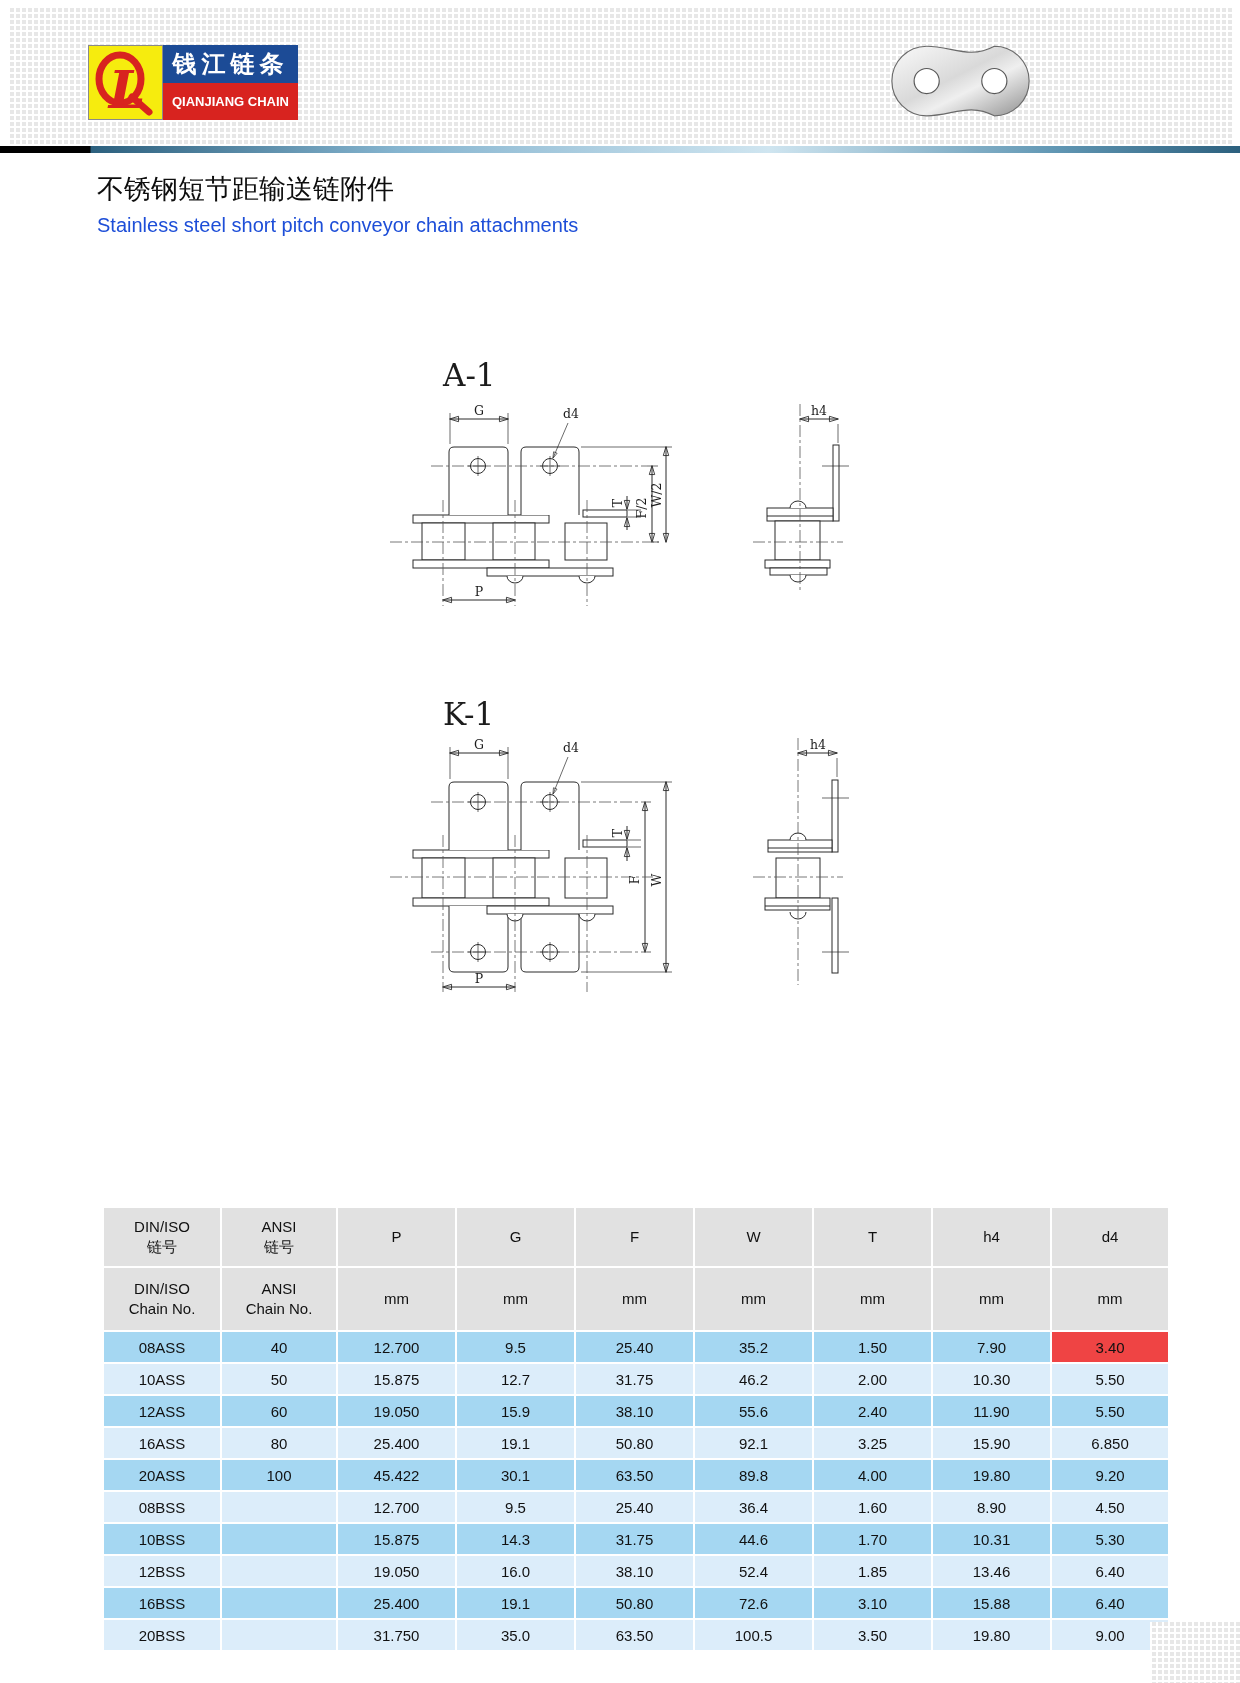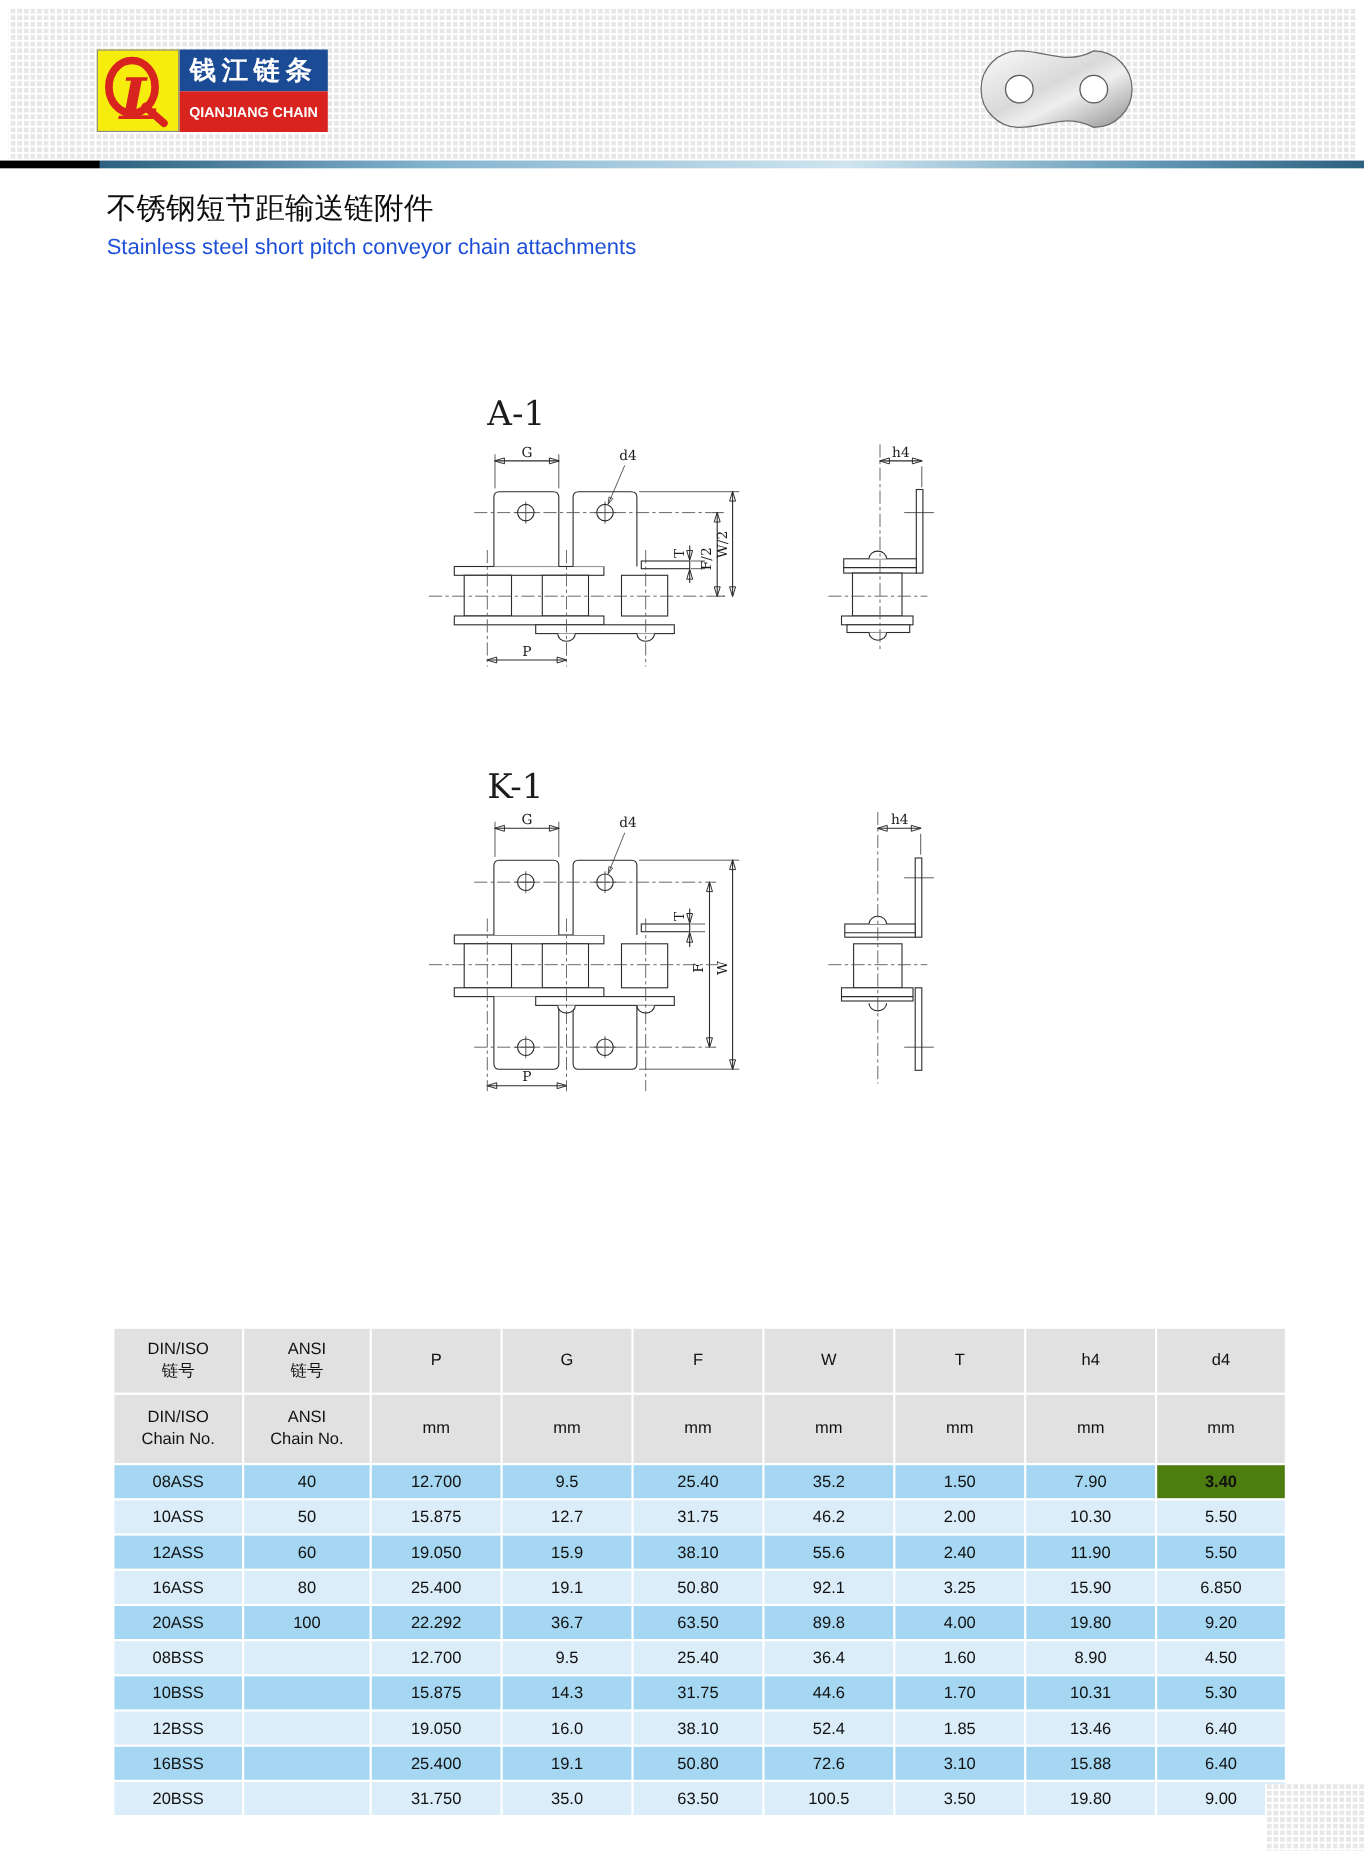--- a/index.html
+++ b/index.html
@@ -332,21 +332,21 @@
     <tbody>
         <tr>
           <td style="background: rgb(165, 215, 242);">08ASS</td>
           <td style="background: rgb(165, 215, 242); margin-left: 47px;">40</td>
           <td style="background: rgb(165, 215, 242);">12.700</td>
           <td style="background: rgb(165, 215, 242);">9.5</td>
           <td style="background: rgb(165, 215, 242);">25.40</td>
           <td style="background: rgb(165, 215, 242);">35.2</td>
           <td style="background: rgb(165, 215, 242);">1.50</td>
           <td style="background: rgb(165, 215, 242);">7.90</td>
-          <td style="background: #4d7c0f; font-weight: bold;">3.40</td>
+          <td style="background: #ef4444;">3.40</td>
         </tr>
         <tr>
           <td style="background: rgb(220, 237, 250);">10ASS</td>
           <td style="background: rgb(220, 237, 250);">50</td>
           <td style="background: rgb(220, 237, 250);">15.875</td>
           <td style="background: rgb(220, 237, 250);">12.7</td>
           <td style="background: rgb(220, 237, 250);">31.75</td>
           <td style="background: rgb(220, 237, 250);">46.2</td>
           <td style="background: rgb(220, 237, 250);">2.00</td>
           <td style="background: rgb(220, 237, 250);">10.30</td>
@@ -370,22 +370,22 @@
           <td style="background: rgb(220, 237, 250);">19.1</td>
           <td style="background: rgb(220, 237, 250);">50.80</td>
           <td style="background: rgb(220, 237, 250);">92.1</td>
           <td style="background: rgb(220, 237, 250);">3.25</td>
           <td style="background: rgb(220, 237, 250);">15.90</td>
           <td style="background: rgb(220, 237, 250);">6.850</td>
         </tr>
         <tr>
           <td style="background: rgb(165, 215, 242);">20ASS</td>
           <td style="background: rgb(165, 215, 242);">100</td>
-          <td style="background: rgb(165, 215, 242);">22.292</td>
-          <td style="background: rgb(165, 215, 242);">36.7</td>
+          <td style="background: rgb(165, 215, 242);">45.422</td>
+          <td style="background: rgb(165, 215, 242);">30.1</td>
           <td style="background: rgb(165, 215, 242);">63.50</td>
           <td style="background: rgb(165, 215, 242);">89.8</td>
           <td style="background: rgb(165, 215, 242);">4.00</td>
           <td style="background: rgb(165, 215, 242);">19.80</td>
           <td style="background: rgb(165, 215, 242);">9.20</td>
         </tr>
         <tr>
           <td style="background: rgb(220, 237, 250);">08BSS</td>
           <td style="background: rgb(220, 237, 250);"></td>
           <td style="background: rgb(220, 237, 250);">12.700</td>

